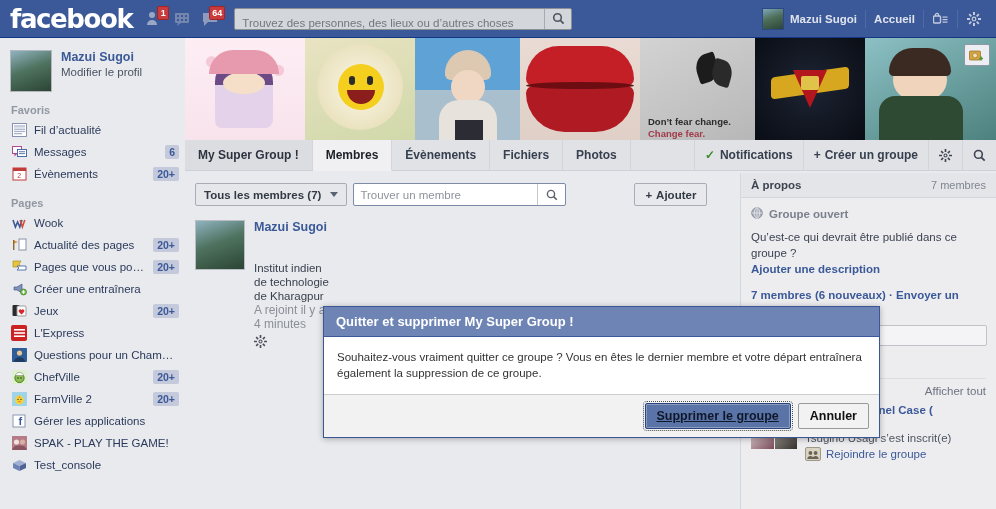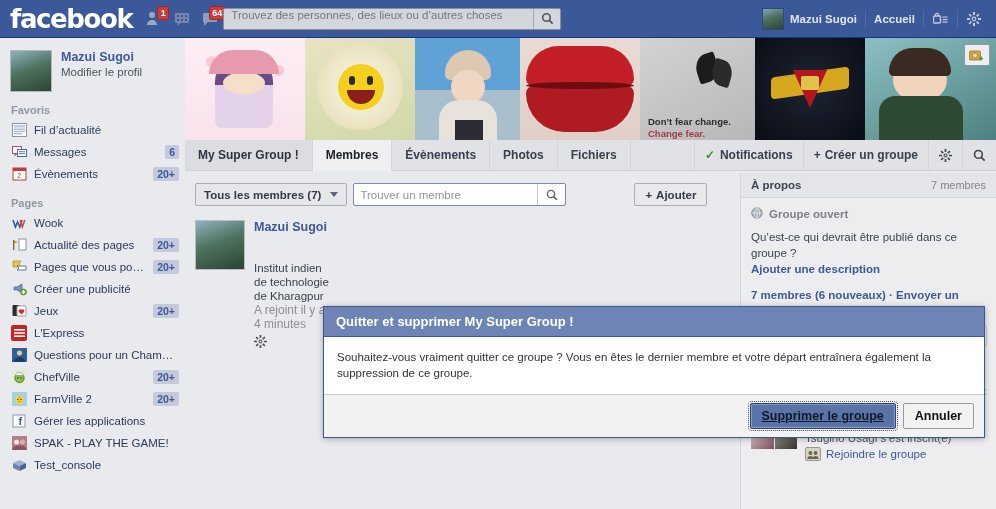--- a/index.html
+++ b/index.html
@@ -29,24 +29,24 @@
   .hdr-ico { position: relative; width: 24px; height: 22px; display:flex; align-items:center; justify-content:center; }
   .hdr-ico svg { display:block; }
   .hdr-badge {
     position: absolute; top: -2px; right: -3px;
     background: #ca3b3b; border: 1px solid #a32525; border-radius: 2px;
     color: #fff; font-size: 9px; line-height: 10px; font-weight: bold;
     padding: 1px 2px 1px 2px; min-width: 12px; text-align: center;
     font-family: "Liberation Sans", sans-serif;
   }
   .search-wrap {
-    margin-left: 1px; position: relative;
+    margin-left: 12px; position: relative;
     width: 338px; height: 22px;
     background: #d3d6db; border: 1px solid #8b8f96; border-radius: 2px;
-    display: flex; align-items: flex-start;
+    display: flex; align-items: flex-end;
   }
   .search-wrap input {
     border: 0; background: transparent; outline: none;
     font-family: "Liberation Sans", sans-serif; font-size: 11.5px;
     color: #5a5f68; width: 305px; margin-left: 7px;
   }
   .search-wrap input::placeholder { color: #73777e; }
   .search-btn {
     position: absolute; right: 0; top: 0; width: 27px; height: 20px;
     border-left: 1px solid #a6aab1;
@@ -223,21 +223,21 @@
   .sugg-sub { font-size: 11.5px; color: #4d5461; line-height: 15px; }
   .sugg-join { display: flex; align-items: center; font-size: 11.5px; color: #3b5998; margin-top: 1px; }
   .join-ico {
     width: 16px; height: 14px; margin-right: 5px; flex: none;
     background: #d8d3c3; border: 1px solid #9e9887; border-radius: 2px;
     display: flex; align-items: center; justify-content: center;
   }
 
   
   .modal {
-    position: absolute; left: 323px; top: 306px; width: 662px;
+    position: absolute; left: 323px; top: 306px; width: 557px;
     background: #fff; border: 1px solid #3a5795;
     box-shadow: 0 1px 6px rgba(0,0,0,0.3); z-index: 50;
   }
   .modal-title {
     background: #6d84b4; border-bottom: 1px solid #3b5998;
     color: #fff; font-size: 13px; font-weight: bold;
     padding: 7px 10px 7px 12px;
   }
   .modal-body {
     padding: 12px 13px 13px 13px; font-size: 11.5px;
@@ -421,21 +421,21 @@
       <span class="side-badge">20+</span>
     </div>
     <div class="side-item">
       <span class="side-ico">
         <svg width="15" height="14" viewBox="0 0 15 14">
             <path d="M2 5h3l5-3v9L5 8H2z" fill="#7d93bb" stroke="#4a5e87" stroke-width="0.7"></path>
             <circle cx="11.5" cy="10" r="3" fill="#6fbf4a" stroke="#3f7a2a" stroke-width="0.7"></circle>
             <path d="M11.5 8.3v3.4M9.8 10h3.4" stroke="#fff" stroke-width="1.2"></path>
           </svg>
       </span>
-      <span class="side-label">Créer une publicité</span>
+      <span class="side-label">Créer une entraînera</span>
     </div>
 
     <div class="side-item">
       <span class="side-ico">
         <svg width="15" height="14" viewBox="0 0 15 14">
             <rect x="0.5" y="1" width="7" height="11" rx="1" fill="#2b2b2b"></rect>
             <rect x="5" y="2" width="9" height="10" rx="1" fill="#fff" stroke="#999"></rect>
             <path d="M9.5 10.5 7.2 8.2a1.6 1.6 0 1 1 2.3-2.2 1.6 1.6 0 1 1 2.3 2.2z" fill="#d9262e"></path>
           </svg>
       </span>
@@ -582,22 +582,22 @@
               <path d="M12 7.5v4M10 9.5h4" stroke="#4f9a35" stroke-width="1.6"></path>
             </svg>
         </div>
       </div>
     </div>
 
     <div class="tabbar">
       <div class="tab group-name">My Super Group !</div>
       <div class="tab active">Membres</div>
       <div class="tab">Évènements</div>
+      <div class="tab">Fichiers</div>
       <div class="tab">Photos</div>
-      <div class="tab">Fichiers</div>
       <div class="tabbar-right">
         <div class="tab-r">
           <span class="check">✓</span>
           <span>Notifications</span>
         </div>
         <div class="tab-r">
           <span class="plus">+</span>
           <span>Créer un groupe</span>
         </div>
         <div class="tab-r">

